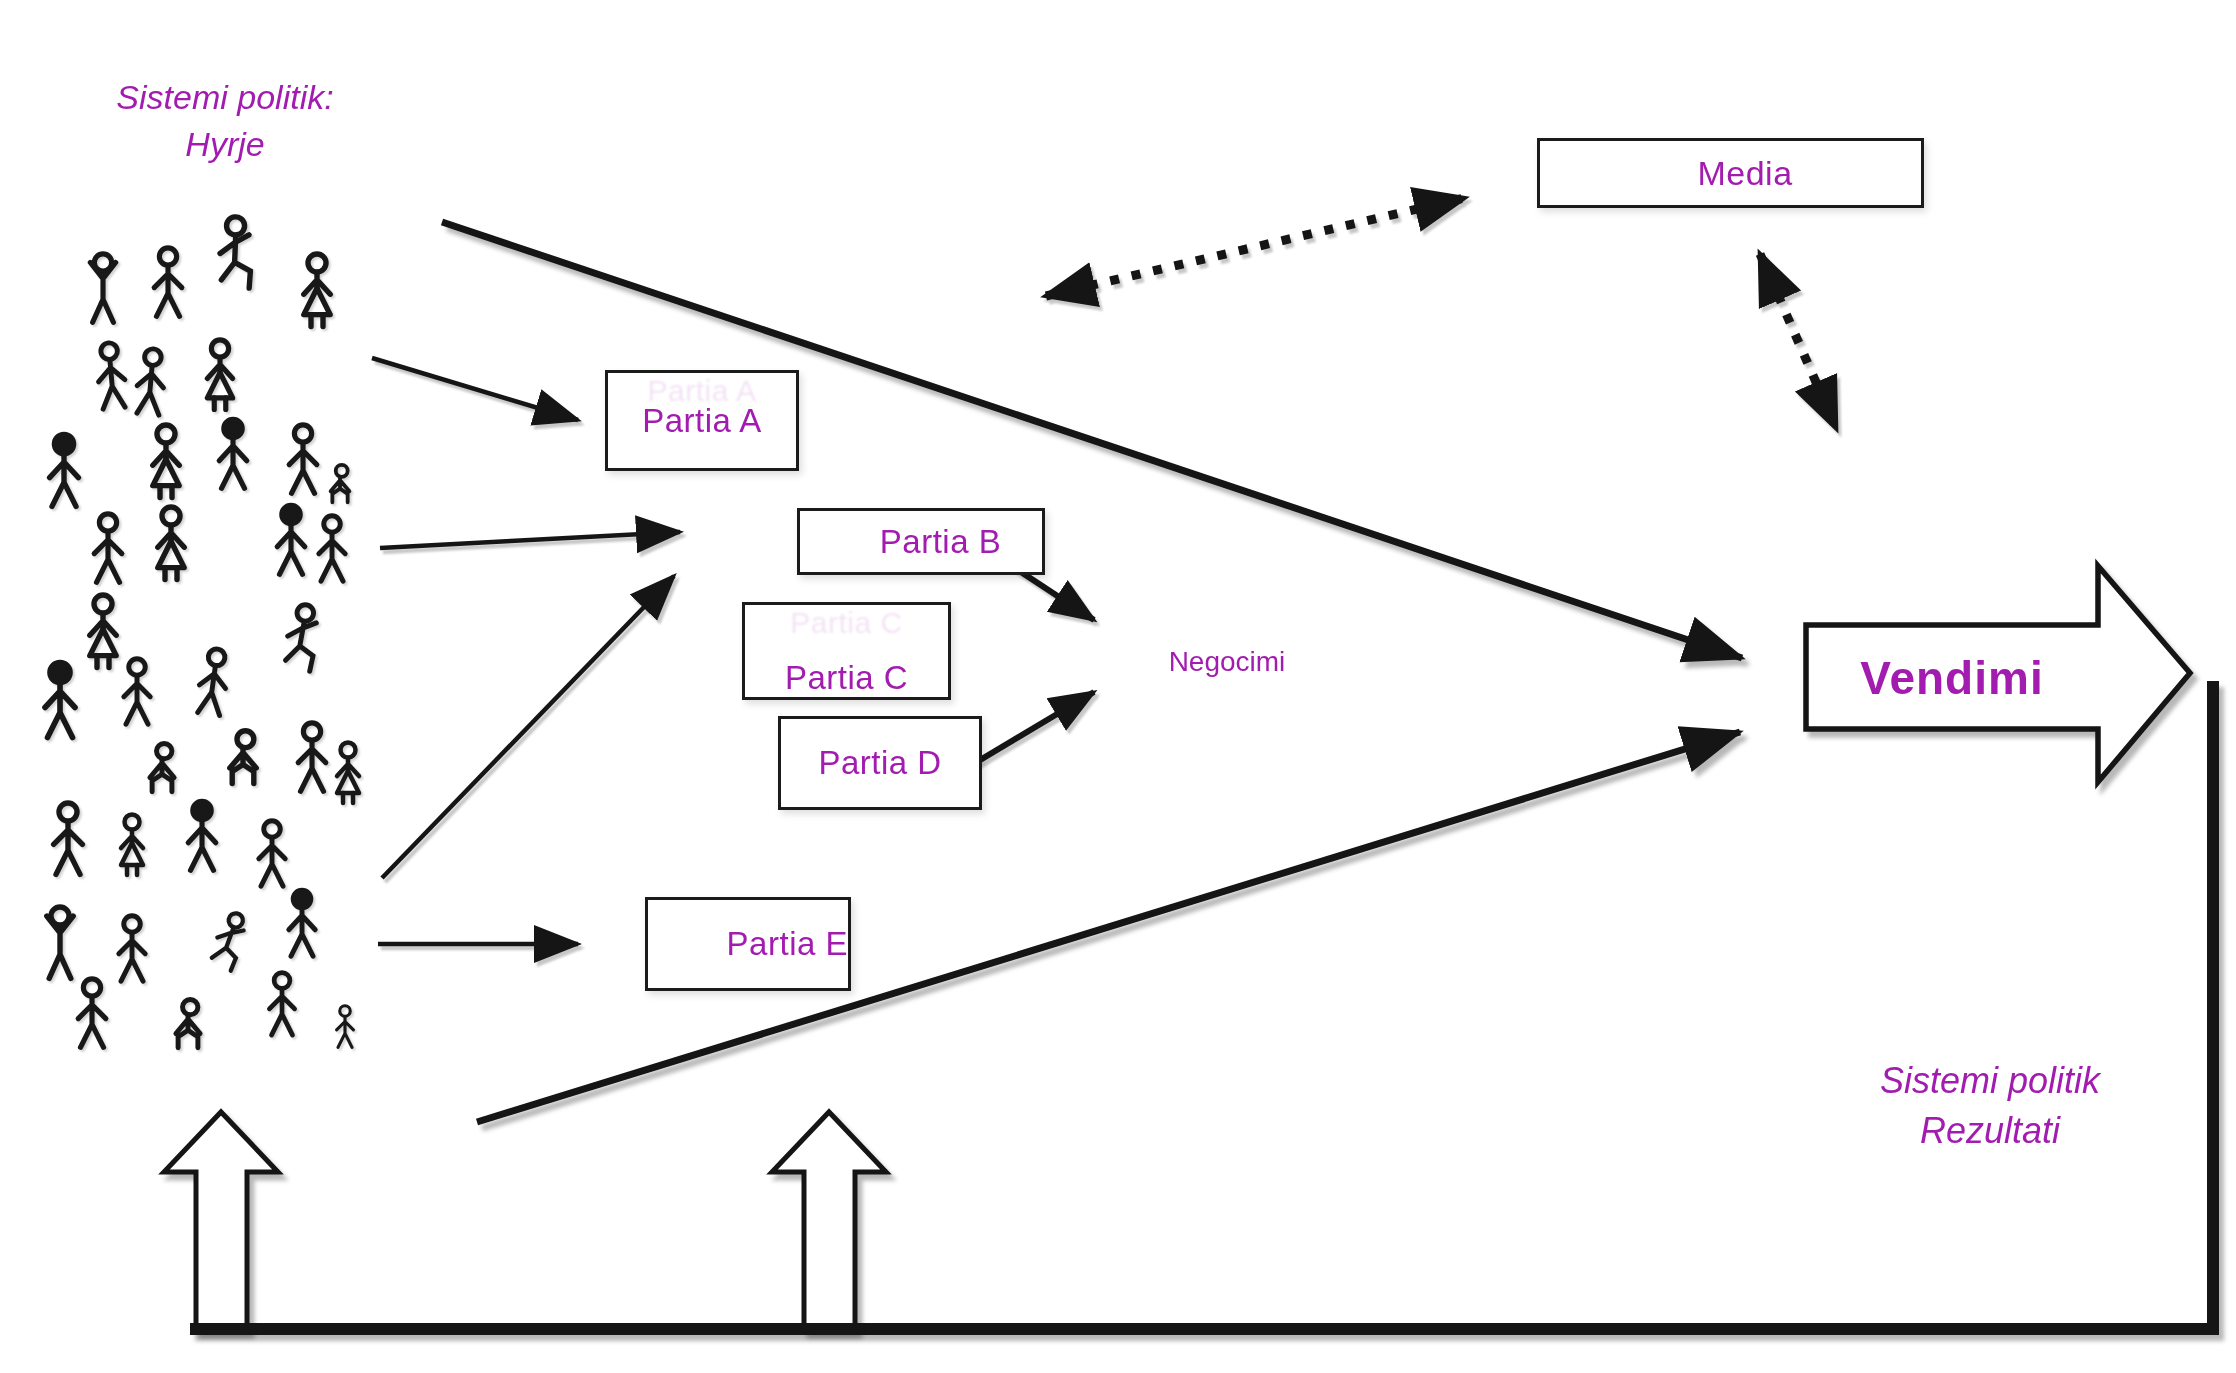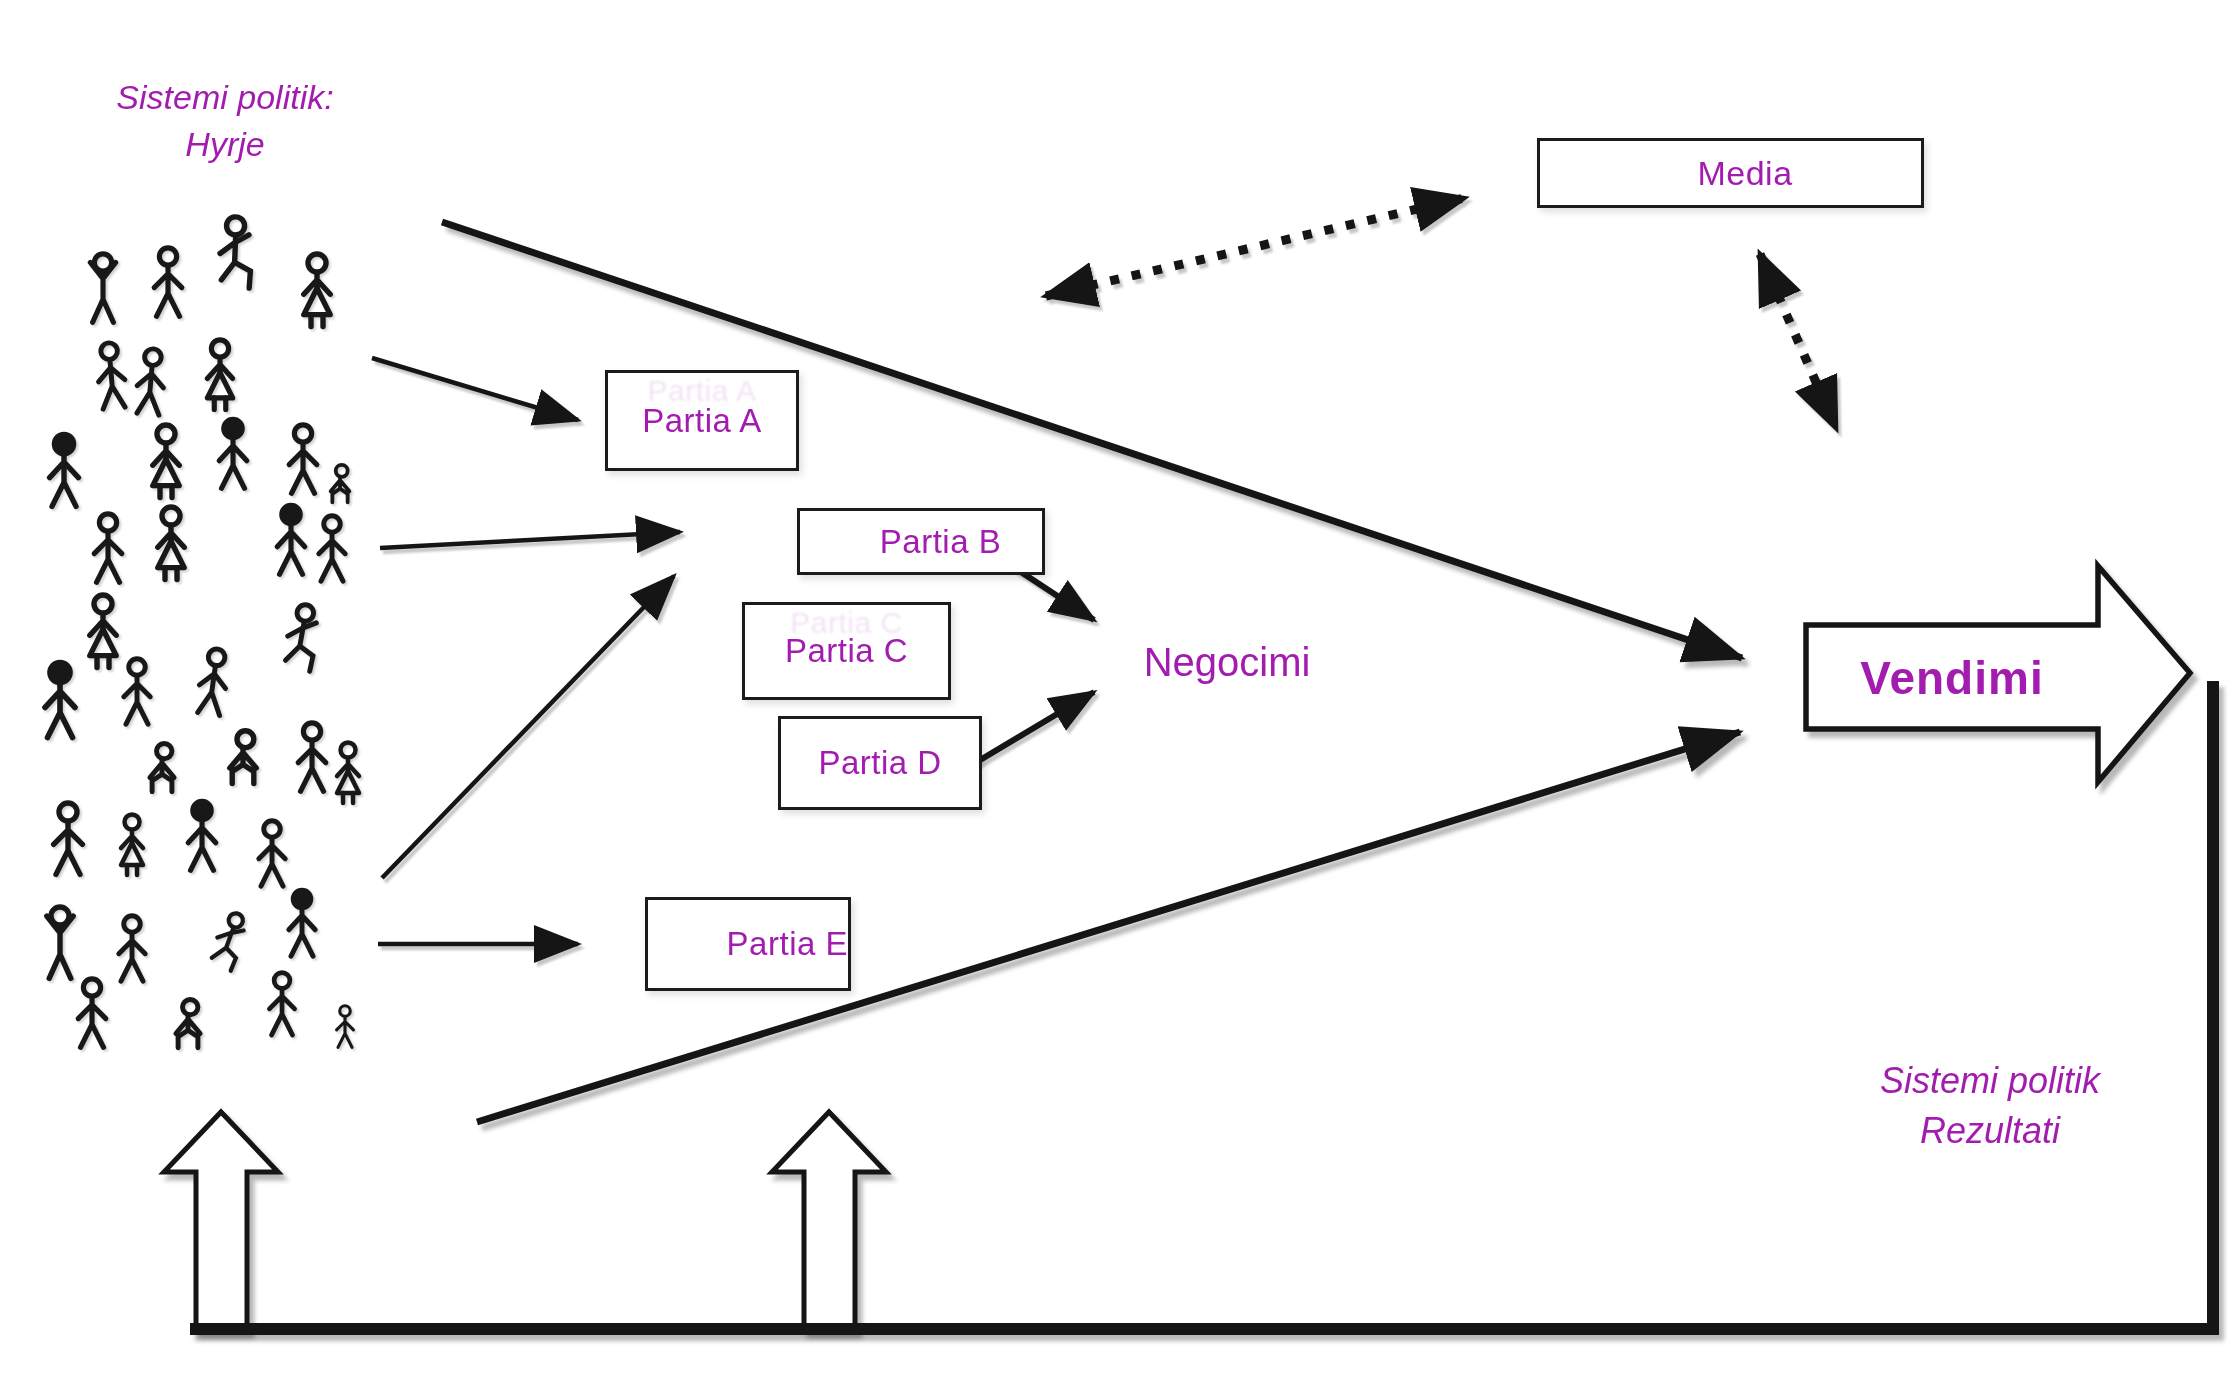--- a/index.html
+++ b/index.html
@@ -35,21 +35,21 @@
   .lbl{position:absolute;z-index:3;}
   .italic-note{
     font-style:italic;
     text-align:center;
   }
   .input-note{left:40px;top:74px;width:370px;font-size:34px;line-height:47px;}
   .output-note{left:1780px;top:1056px;width:420px;font-size:36px;line-height:50px;}
   .negocimi{
     left:1122px;top:640px;width:210px;height:44px;
     display:flex;align-items:center;justify-content:center;
-    font-size:40px;
+    font-size:28px;
   }
   .vendimi{
     left:1806px;top:627px;width:292px;height:102px;
     display:flex;align-items:center;justify-content:center;
     font-size:46px;font-weight:bold;letter-spacing:1px;
     z-index:4;
   }
 </style>
 </head>
 <body>
@@ -163,21 +163,21 @@
     <div>Hyrje</div>
   </div>
 
   <div class="box" style="left:605px;top:370px;width:188px;height:95px;">
     <span class="ghost">Partia A</span>
     <span>Partia A</span>
   </div>
   <div class="box" style="left:797px;top:508px;width:203px;height:61px;padding-left:39px;">
     <span>Partia B</span>
   </div>
-  <div class="box" style="left:742px;top:602px;width:203px;height:92px;">
+  <div class="box" style="left:742px;top:602px;width:203px;height:92px;align-items:flex-end;">
     <span class="ghost">Partia C</span>
     <span>Partia C</span>
   </div>
   <div class="box" style="left:746px;top:716px;width:198px;height:88px;margin-left:32px;">
     <span>Partia D</span>
   </div>
   <div class="box" style="left:645px;top:897px;width:200px;height:88px;justify-content:flex-end;">
     <span>Partia E</span>
   </div>
 

